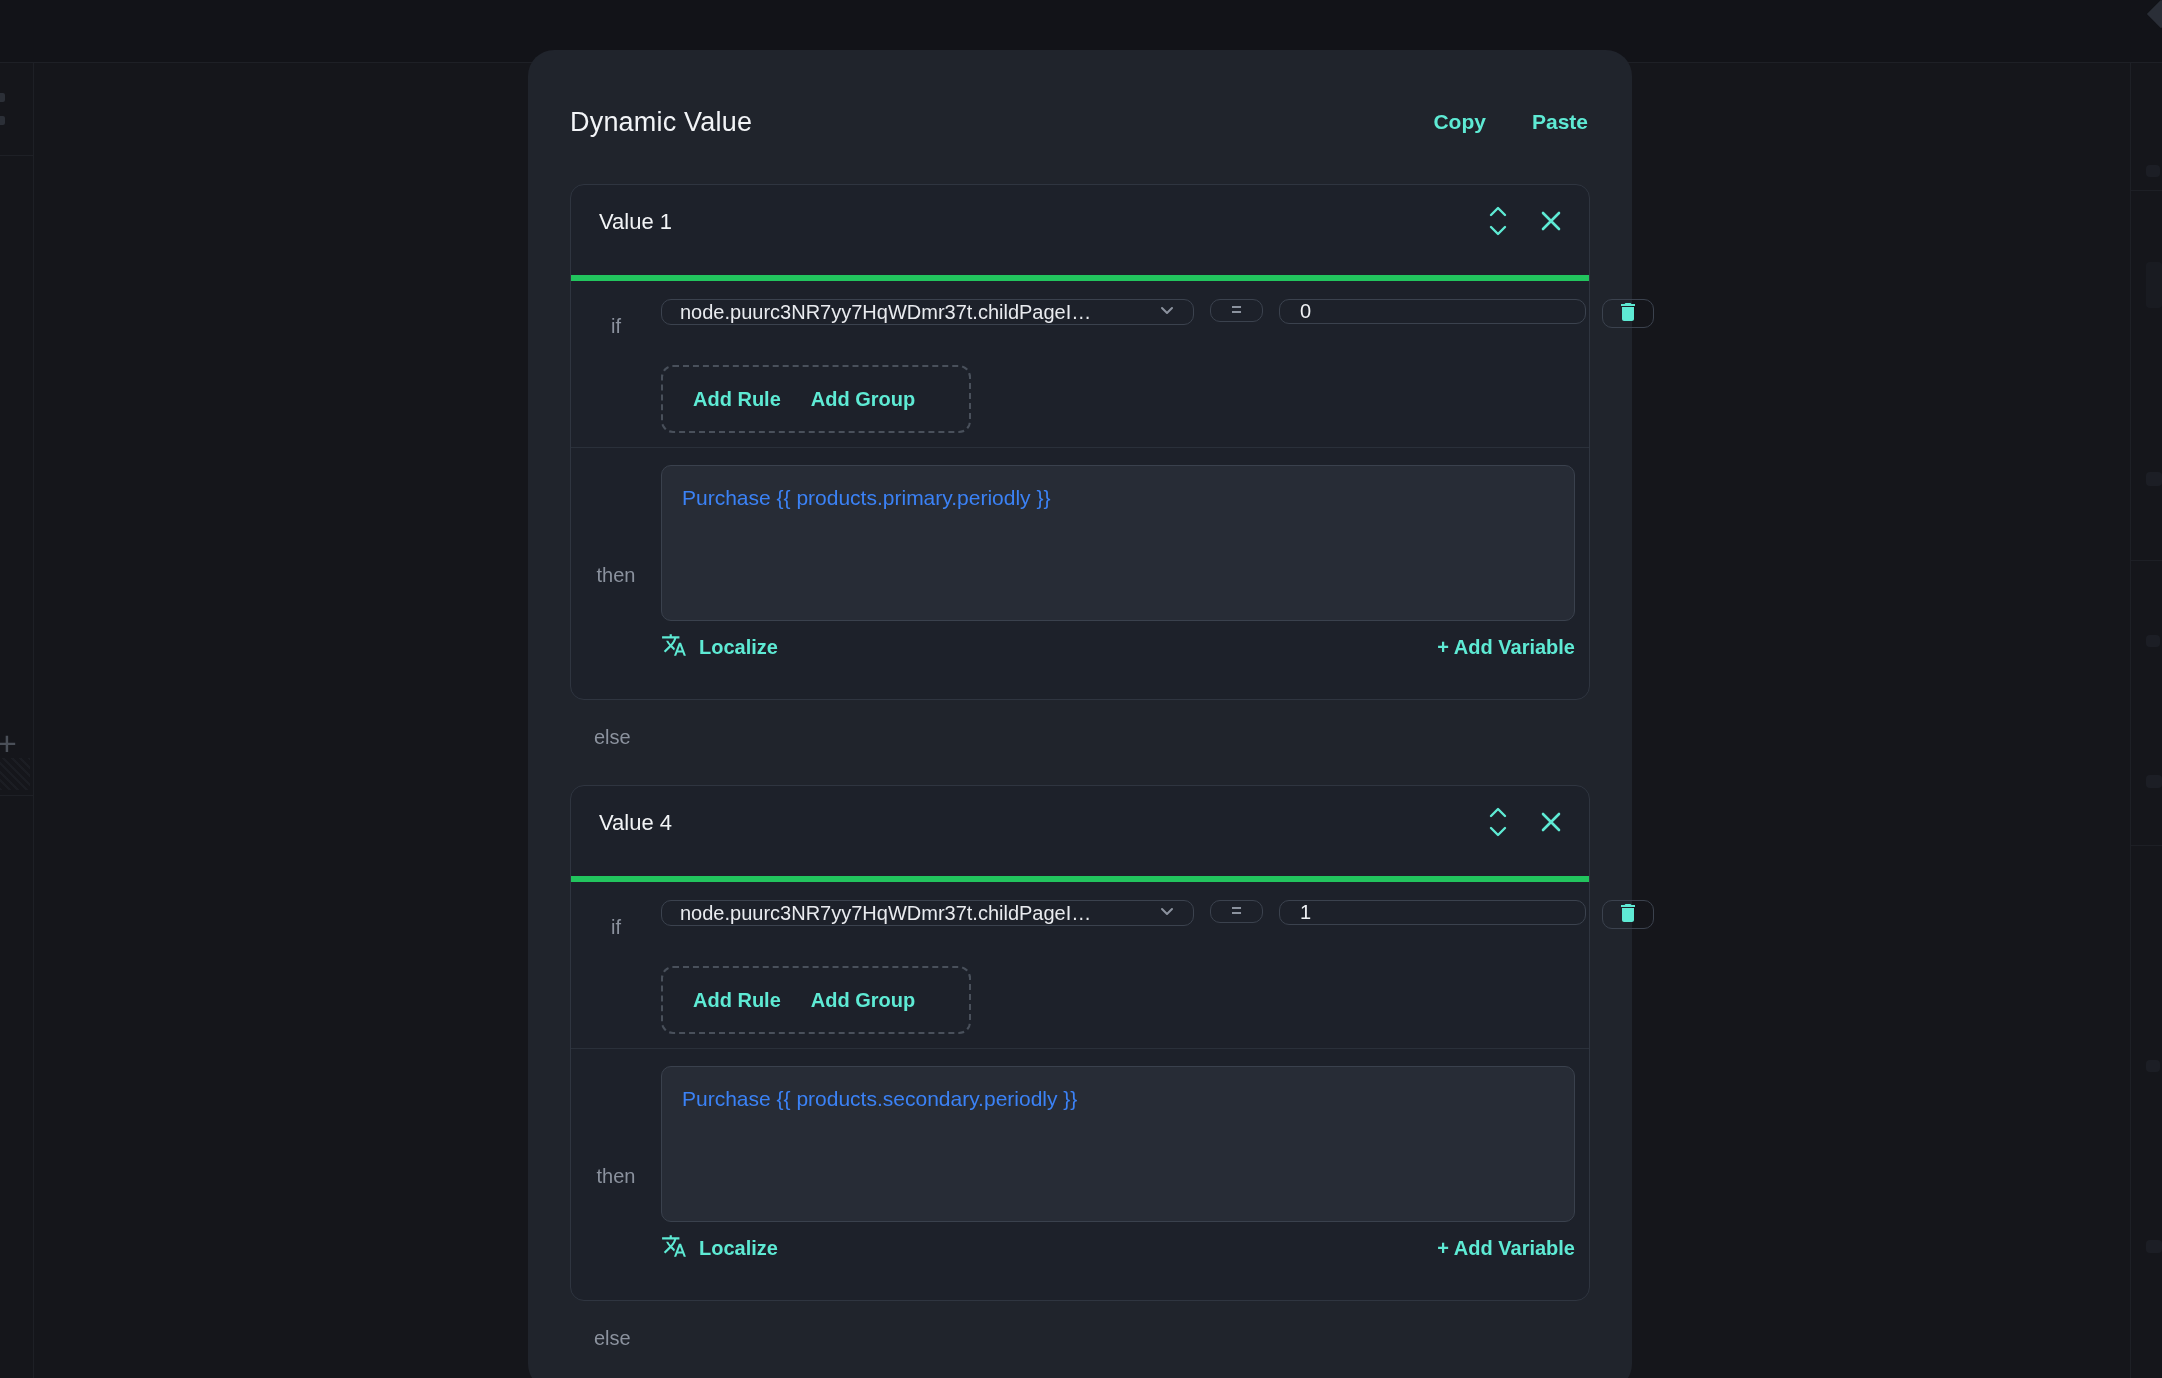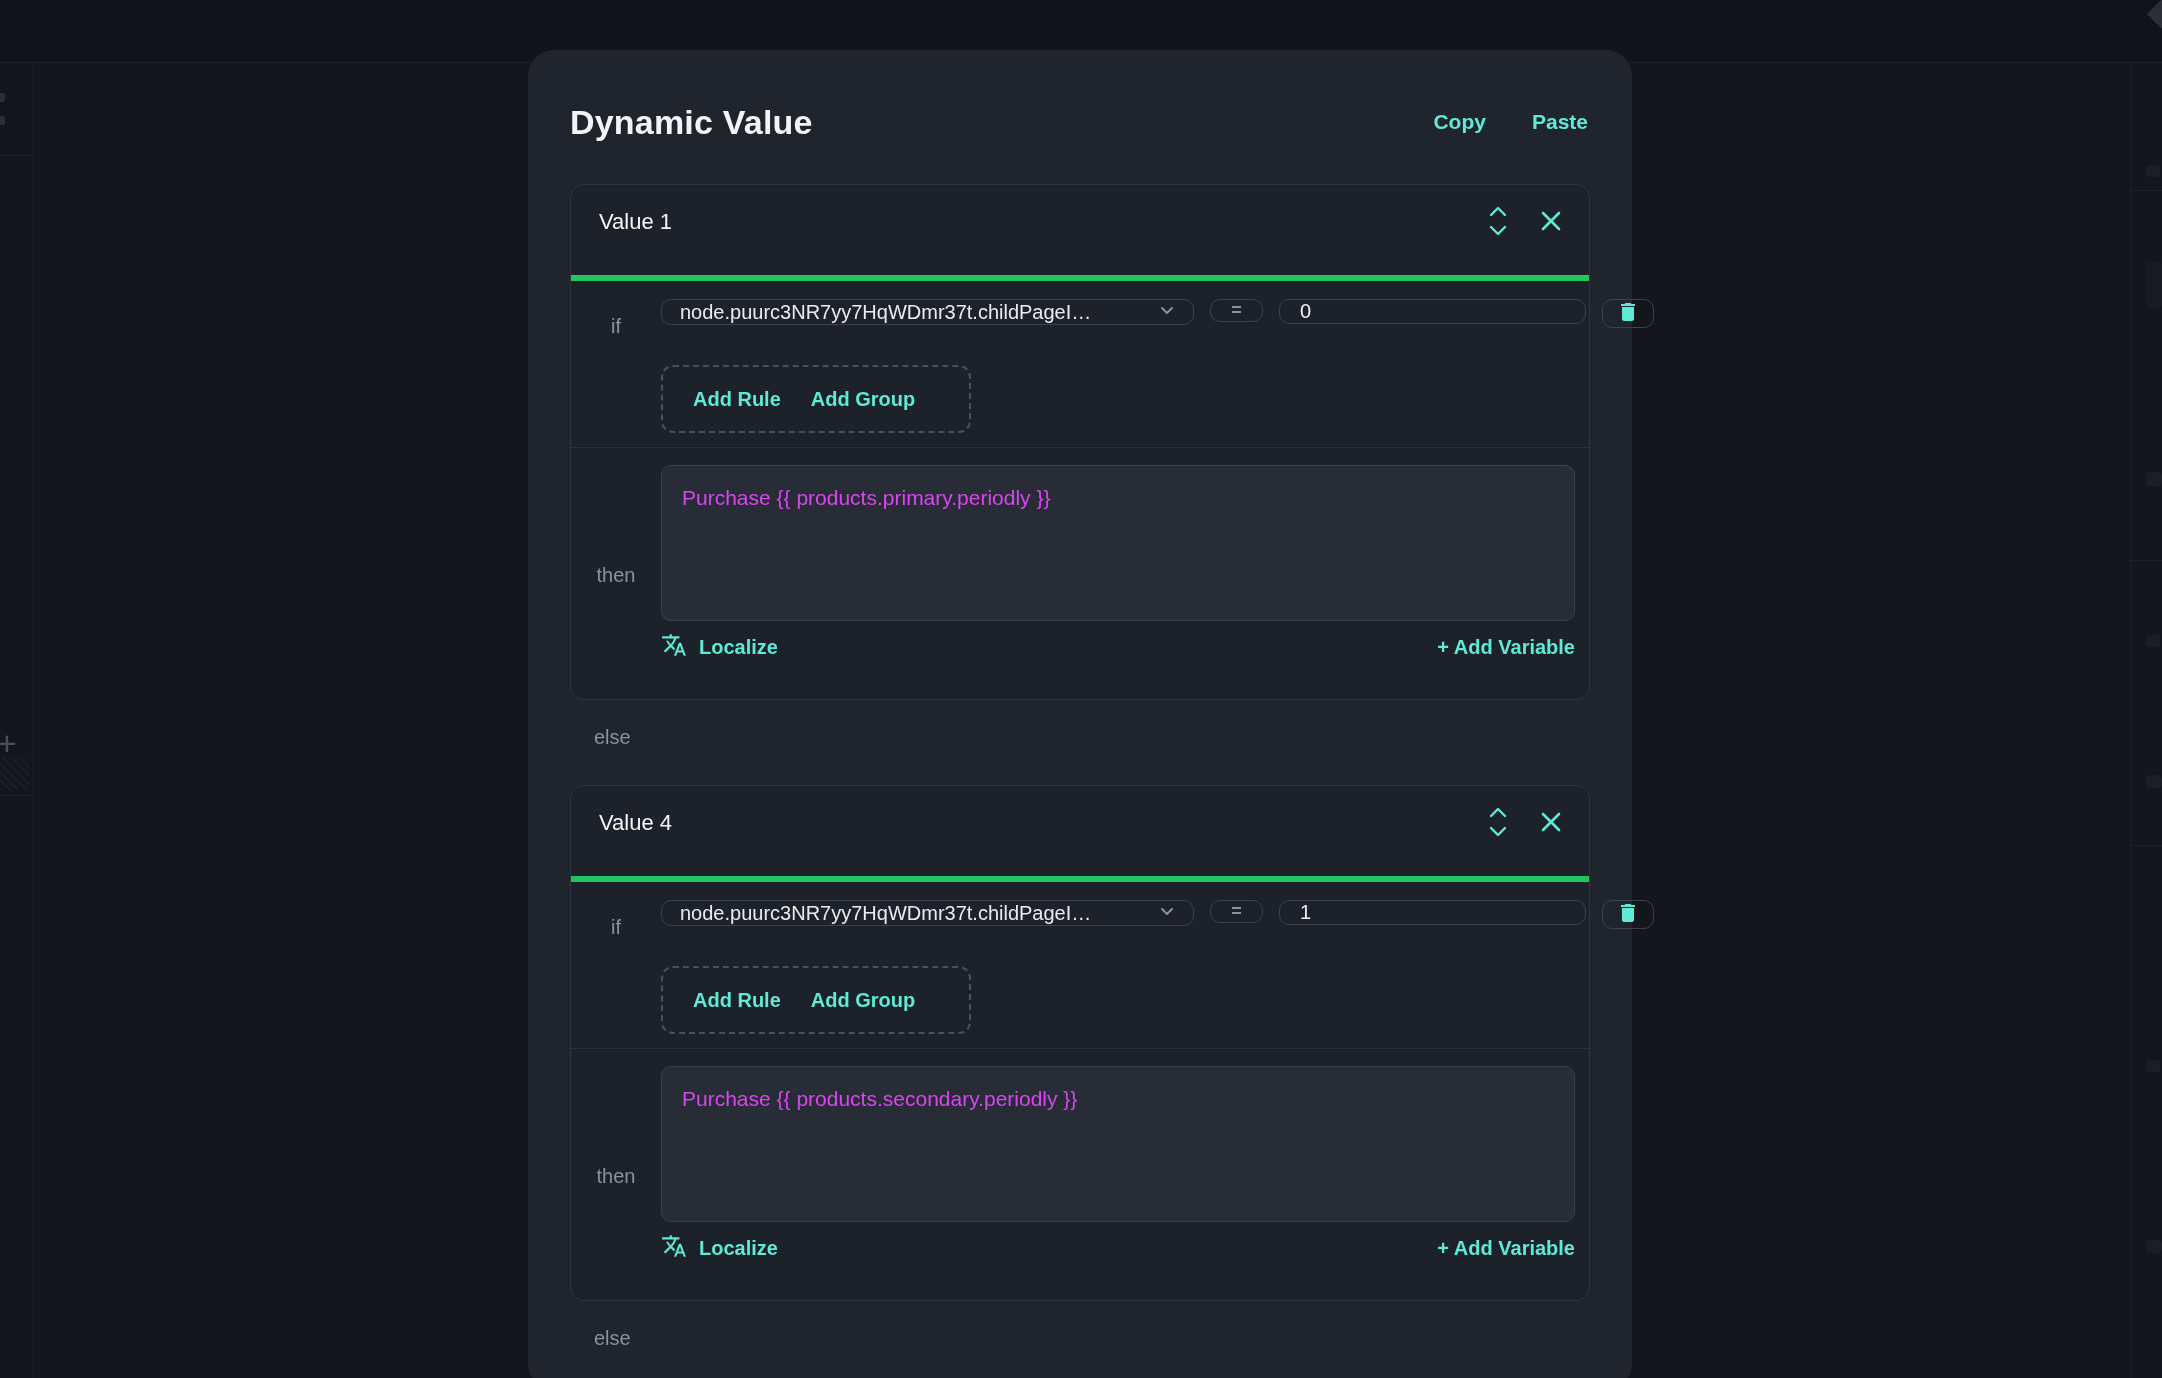--- a/index.html
+++ b/index.html
@@ -37,21 +37,21 @@
   .rp-line{position:absolute;left:2131px;width:31px;height:1px;background:#1d1f25;}
   .rp-blob{position:absolute;left:2146px;background:#23262e;border-radius:4px;opacity:.55;}
 
   
   .modal{
     position:absolute;left:528px;top:50px;width:1104px;height:1340px;
     background:#20242c;border-radius:26px;box-sizing:border-box;
     padding:56px 42px 0 42px;
   }
   .modal-header{display:flex;justify-content:space-between;align-items:center;height:32px;margin:0 2px 46px 0;}
-  .modal-title{font-size:34px;font-weight:700;color:#f2f4f7;letter-spacing:.2px;}
+  .modal-title{font-size:27px;font-weight:400;color:#f2f4f7;letter-spacing:.2px;}
   .modal-actions{display:flex;gap:46px;}
   .link-btn{
     background:none;border:none;padding:0;cursor:pointer;
     color:#5eead4;font-size:21px;font-weight:700;
     font-family:"Liberation Sans","DejaVu Sans",sans-serif;
   }
 
   .value-card{
     border:1px solid #2f3540;border-radius:14px;background:#1d212a;
     box-sizing:border-box;
@@ -98,21 +98,21 @@
     color:#5eead4;font-size:20px;font-weight:700;
     font-family:"Liberation Sans","DejaVu Sans",sans-serif;
   }
 
   .then-section{border-top:1px solid #2a303a;display:flex;padding:17px 14px 0 0;}
   .then-col{align-items:flex-end;padding-bottom:112px;box-sizing:border-box;}
   .then-rows{flex:1;min-width:0;padding-bottom:38px;}
   .then-textarea{
     width:100%;height:156px;box-sizing:border-box;resize:none;display:block;
     background:#272c36;border:1px solid #3a414d;border-radius:10px;
-    color:#d946ef;font-size:21px;line-height:30px;padding:17px 20px;outline:none;
+    color:#3b82f6;font-size:21px;line-height:30px;padding:17px 20px;outline:none;
     font-family:"Liberation Sans","DejaVu Sans",sans-serif;
   }
   .then-bottom{display:flex;justify-content:space-between;align-items:center;margin-top:12px;height:28px;}
   .localize-btn{display:flex;align-items:center;gap:12px;}
 
   .else-label{color:#8b929e;font-size:20px;padding-left:24px;}
   .else-1{margin:26px 0 36px;}
   .else-2{margin:26px 0 36px;}
   .stub-card{height:40px;border-bottom:none;border-radius:14px;}
 </style>

